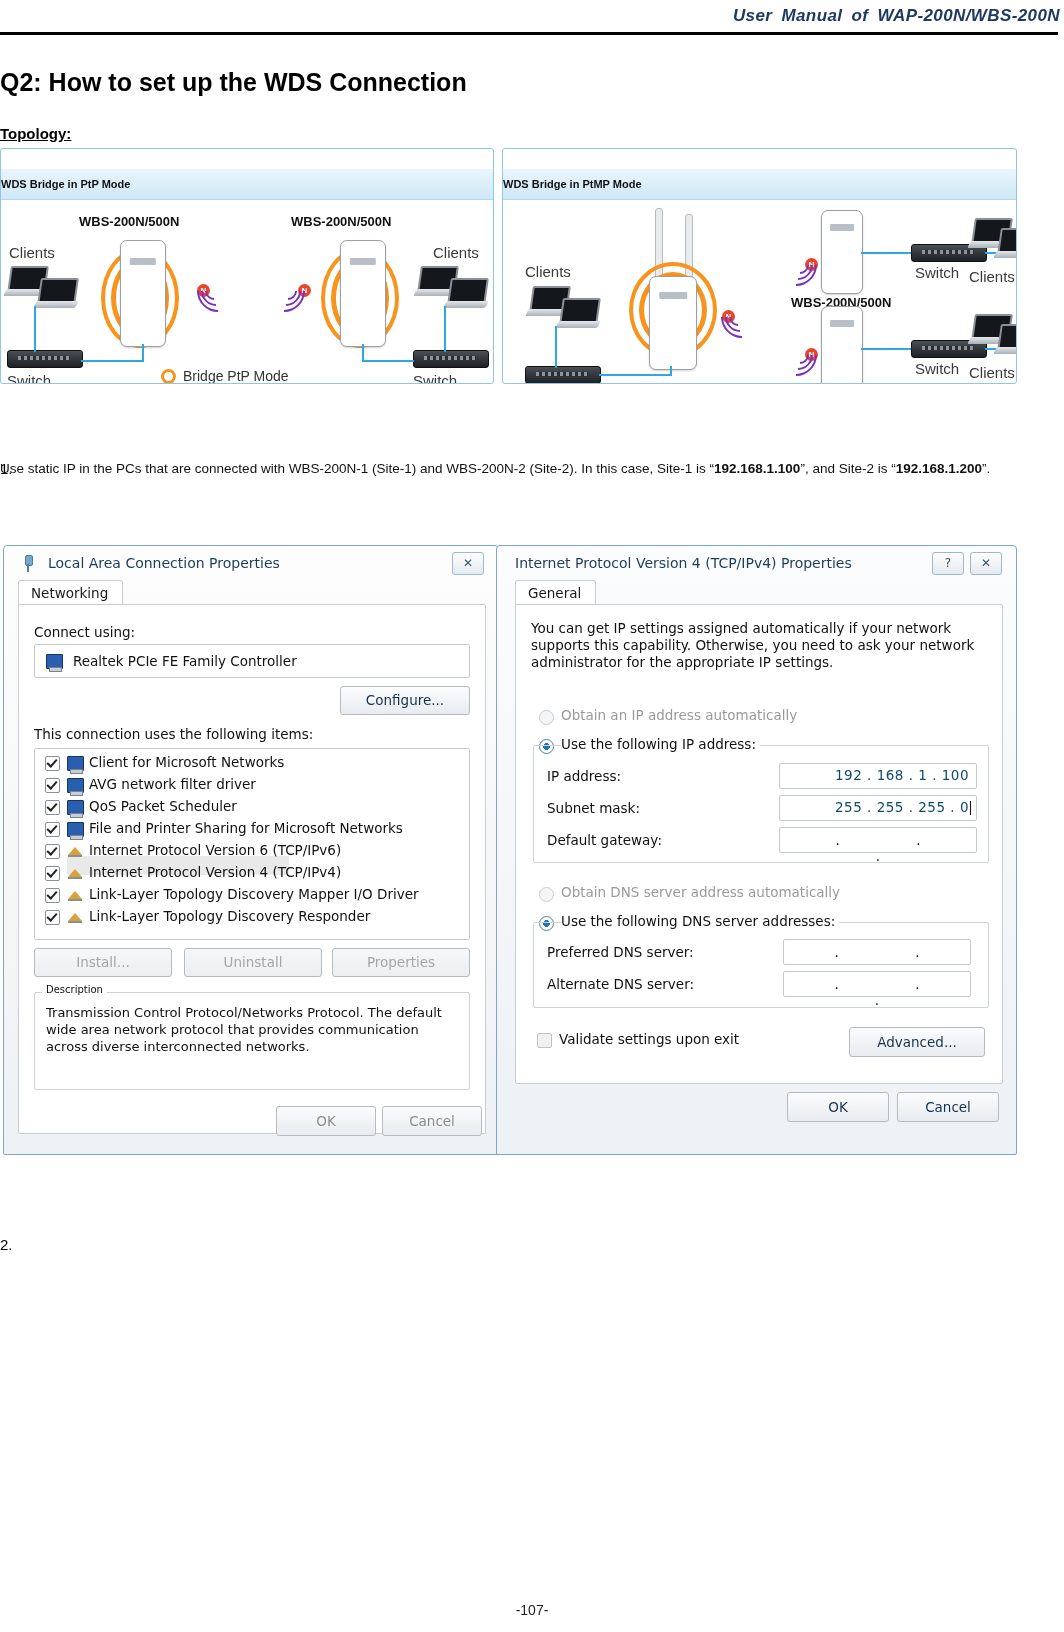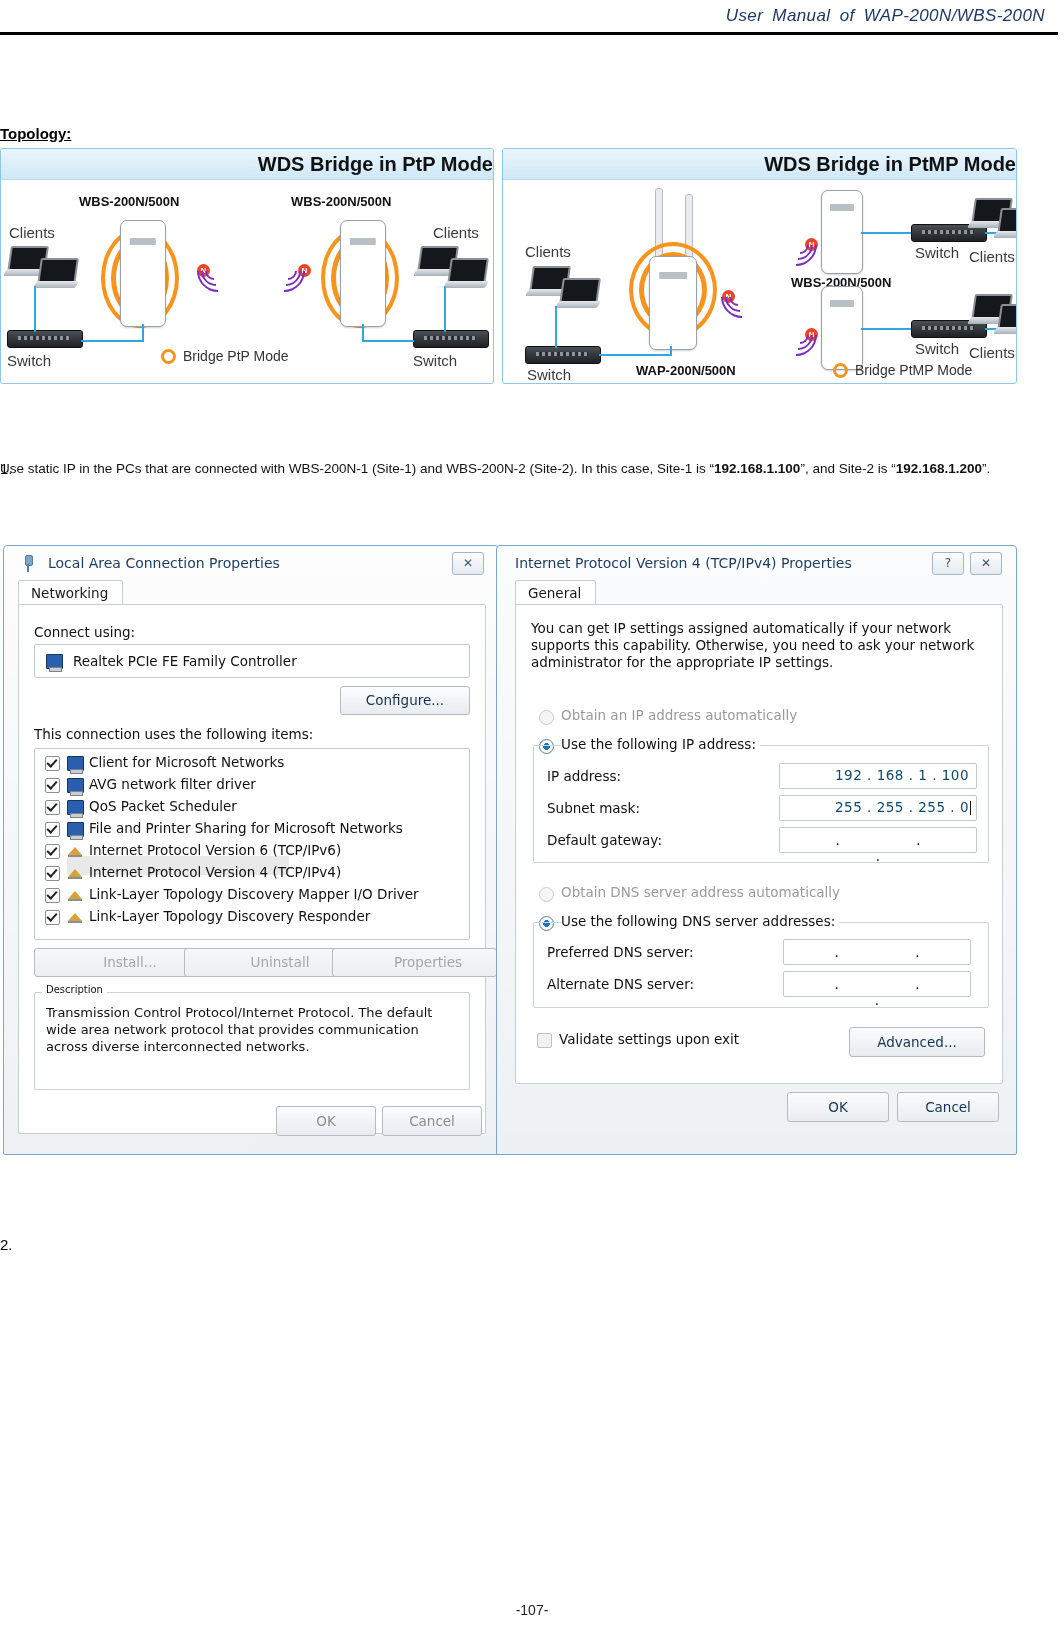--- a/index.html
+++ b/index.html
@@ -11,25 +11,25 @@
     position:relative;
     overflow:hidden;
   }
   .page { position:relative; width:1064px; height:1632px; }
 
   
   .hdr { position:absolute; left:0; top:0; width:1064px; }
   .hdr-title {
     text-align:right;
     font-style:italic;
-    font-weight:normal;
+    font-weight:bold;
     font-size:17px;
     color:#1F3864;
     letter-spacing:0.4px;
-    padding-right:19px;
+    padding-right:4px;
     padding-top:6px;
     word-spacing:4px;
   }
   .hdr-rule { margin-top:6px; border-bottom:3px solid #000; width:1058px; }
 
   
   .q-title {
     position:absolute; left:0; top:68px;
     font-size:25px; font-weight:bold; letter-spacing:0px;
   }
@@ -44,25 +44,26 @@
   .topo-card {
     position:relative;
     border:1px solid #8ec6ea;
     border-radius:3px;
     background:#ffffff;
     overflow:hidden;
   }
   .topo-card.ptp { width:492px; }
   .topo-card.ptmp { width:513px; }
   .topo-hdr {
-    height:30px; line-height:30px; text-align:right;
-    font-weight:bold; font-size:20px;
+    height:30px; line-height:30px; text-align:left;
+    font-weight:bold; font-size:11px;
     background:linear-gradient(#eaf5fc,#cfe8f7);
     border-bottom:1px solid #b6d9ef;
     color:#111;
+    margin-top:20px;
   }
   .topo-body { position:relative; height:204px; }
 
   .lbl { position:absolute; font-size:13px; color:#3a3a3a; white-space:nowrap; }
   .lbl.bold { font-weight:bold; color:#111; font-size:13px; }
 
   
   .ap {
     position:absolute; background:#ffffff;
     border:1.5px solid #9aa0a6; border-radius:7px;
@@ -196,21 +197,21 @@
 
   .field {
     position:absolute; background:#fff;
     border:1px solid #c4c9ce; border-radius:2px;
   }
   .btn {
     position:absolute; border:1px solid #b4bbc2; border-radius:3px;
     background:linear-gradient(#fbfcfd,#e8ecf0);
     font-size:13.5px; color:#16324f; text-align:center;
   }
-  .btn.dis { color:#a6a6a6; background:linear-gradient(#f6f7f8,#eceef0);padding-left:27px; }
+  .btn.dis { color:#a6a6a6; background:linear-gradient(#f6f7f8,#eceef0); }
 
   .gbox {
     position:absolute; border:1px solid #cdd2d7; border-radius:2px;
   }
   .gbox-title {
     position:absolute; background:#fff; padding:0 4px;
     font-size:10px; color:#111;
   }
 
   .chk {
@@ -264,20 +265,21 @@
 </head>
 <body>
 
 <div class="page">
 
   <div class="hdr">
     <div class="hdr-title">User Manual of WAP-200N/WBS-200N</div>
     <div class="hdr-rule"></div>
   </div>
 
+  <div class="q-title">Q2: How to set up the WDS Connection</div>
   <div class="topology-label">Topology:</div>
 
   <div class="topo-wrap">
 
     <div class="topo-card ptp">
       <div class="topo-hdr">WDS Bridge in PtP Mode</div>
       <div class="topo-body">
 
         <div class="lbl bold" style="left:78px; top:14px;">WBS-200N/500N</div>
         <div class="lbl bold" style="left:290px; top:14px;">WBS-200N/500N</div>
@@ -495,21 +497,21 @@
         <span class="listicon li-plug" style="left:33px; top:164px;"></span>
         <span class="txt" style="left:54px; top:159px;">Link-Layer Topology Discovery Responder</span>
       </div>
 
       <div class="btn dis" style="left:30px; top:402px; width:136px; height:27px; line-height:27px;">Install...</div>
       <div class="btn dis" style="left:180px; top:402px; width:136px; height:27px; line-height:27px;">Uninstall</div>
       <div class="btn dis" style="left:328px; top:402px; width:136px; height:27px; line-height:27px;">Properties</div>
 
       <div class="gbox" style="left:30px; top:446px; width:434px; height:96px;"></div>
       <div class="gbox-title" style="left:38px; top:438px;">Description</div>
-      <div class="txt wrap" style="left:42px; top:458px; width:404px; font-size:13px;">Transmission Control Protocol/Internet Protocol. The default wide area network protocol that provides communication across diverse interconnected networks.</div>
+      <div class="txt wrap" style="left:42px; top:458px; width:404px; font-size:13px;">Transmission Control Protocol/Networks Protocol. The default wide area network protocol that provides communication across diverse interconnected networks.</div>
 
       <div class="btn" style="left:272px; top:560px; width:98px; height:28px; line-height:28px; color:#8d8d8d;">OK</div>
       <div class="btn" style="left:378px; top:560px; width:98px; height:28px; line-height:28px; color:#8d8d8d;">Cancel</div>
     </div>
 
     <div class="win right">
       <div class="titlebar">
         <span class="t r">Internet Protocol Version 4 (TCP/IPv4) Properties</span>
         <span class="tbtn" style="right:52px;">?</span>
         <span class="tbtn" style="right:14px;">✕</span>

